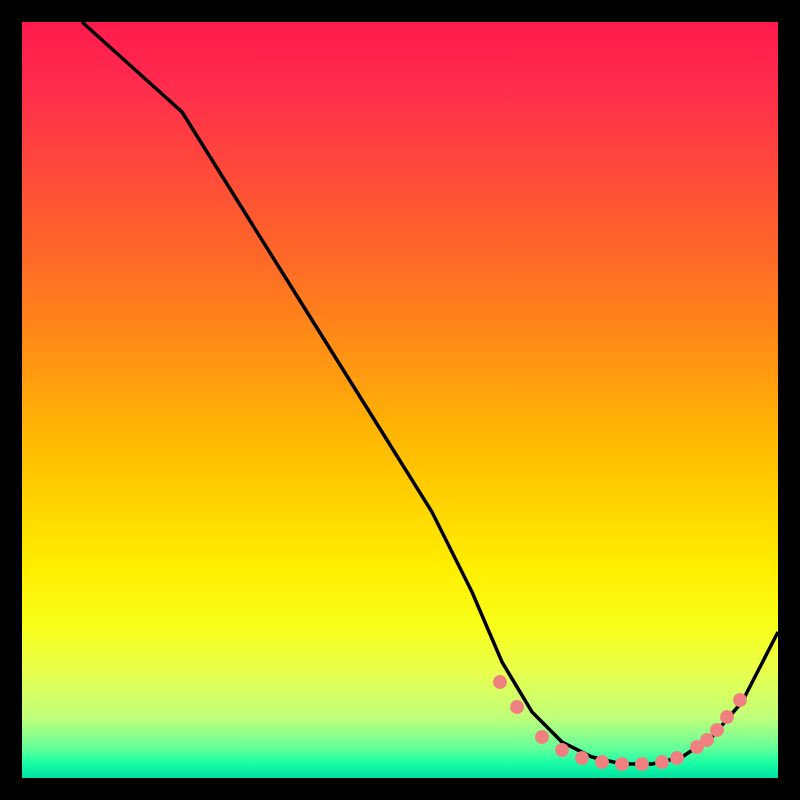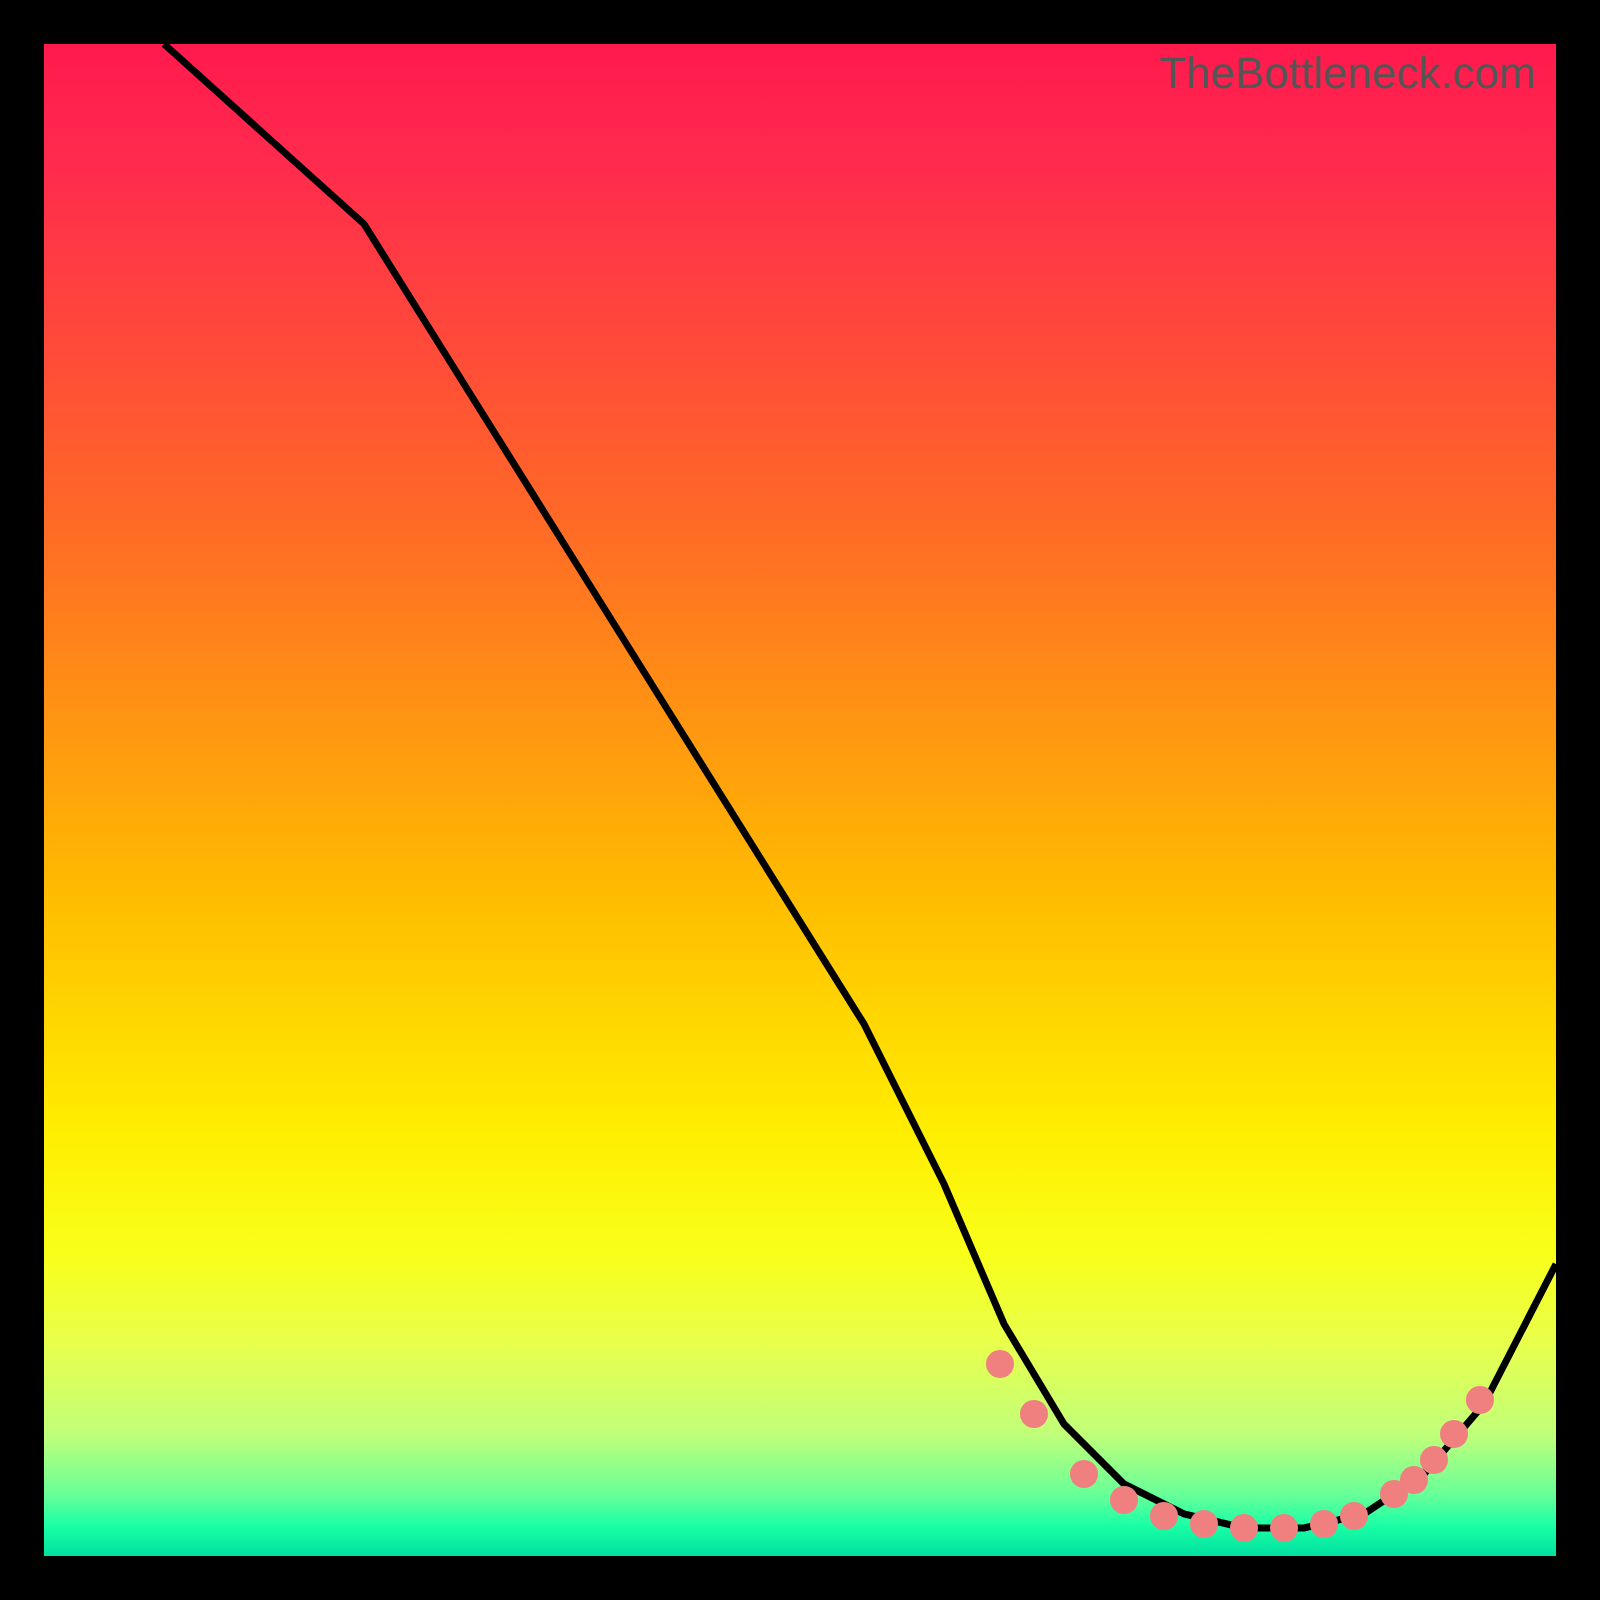--- a/index.html
+++ b/index.html
@@ -58,21 +58,20 @@
     width: 756px;
     height: 756px;
     z-index: 5;
   }
 </style>
 </head>
 <body>
 
 <div class="chart-container">
   <div class="plot-area">
-    <div class="watermark">TheBottleneck.com</div>
     <svg class="curve" viewBox="0 0 756 756">
       <path d="M 60 0
                L 110 45
                L 160 90
                L 210 170
                L 260 250
                L 310 330
                L 360 410
                L 410 490
                L 450 570

